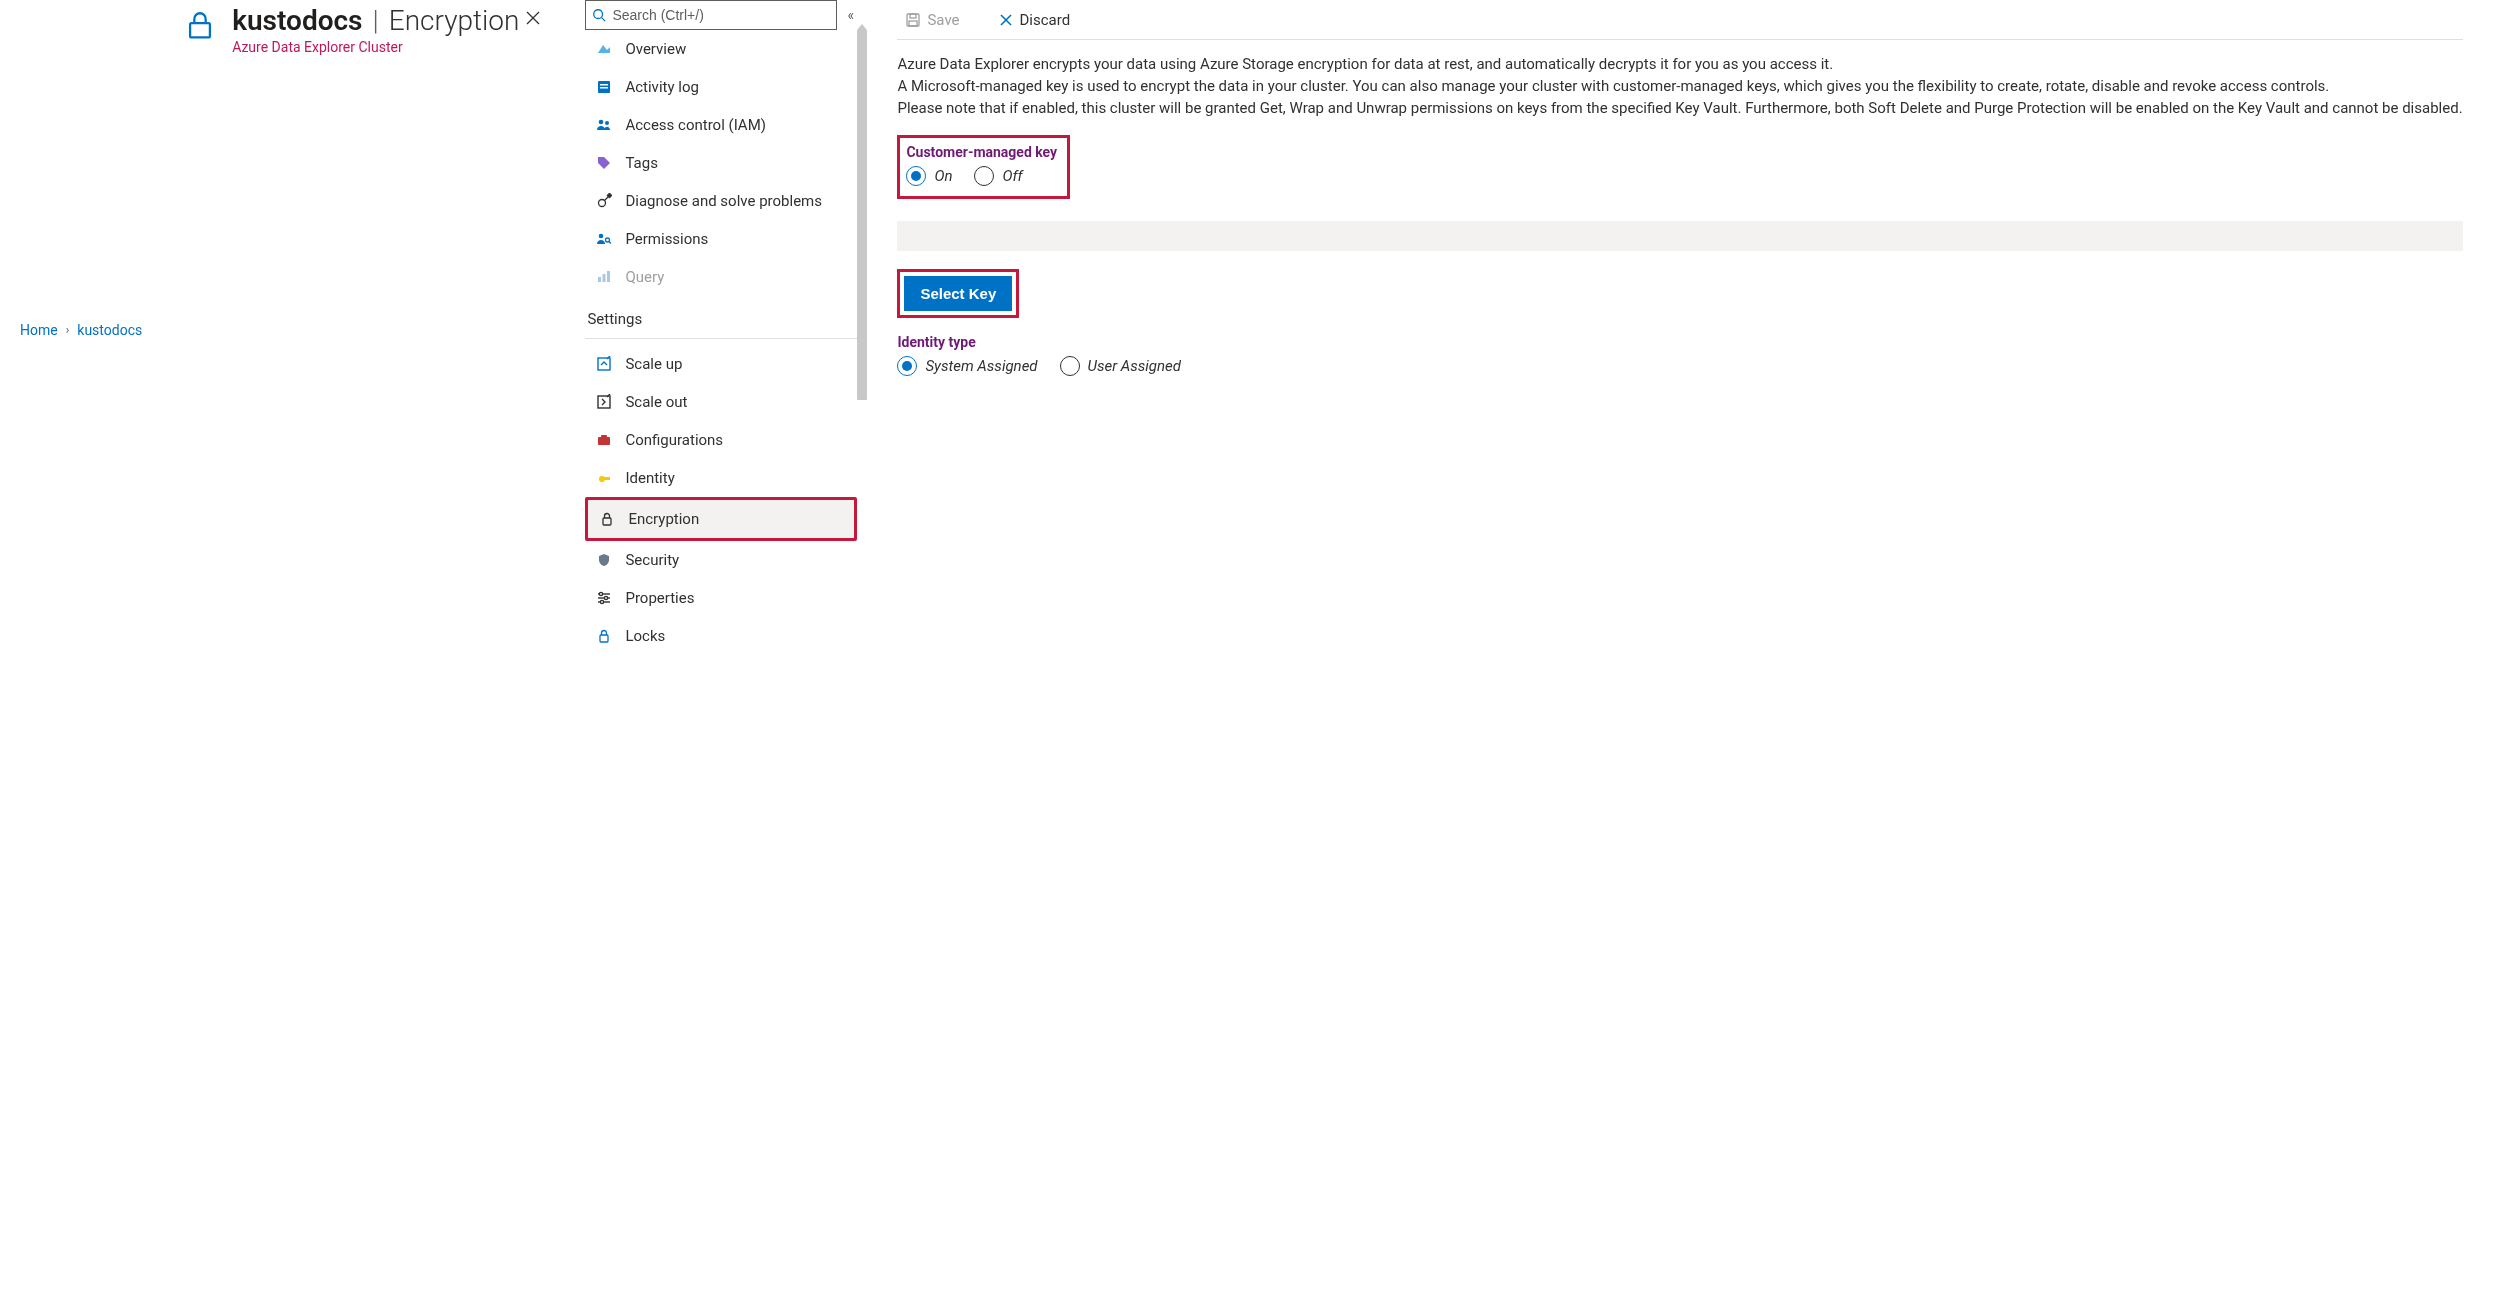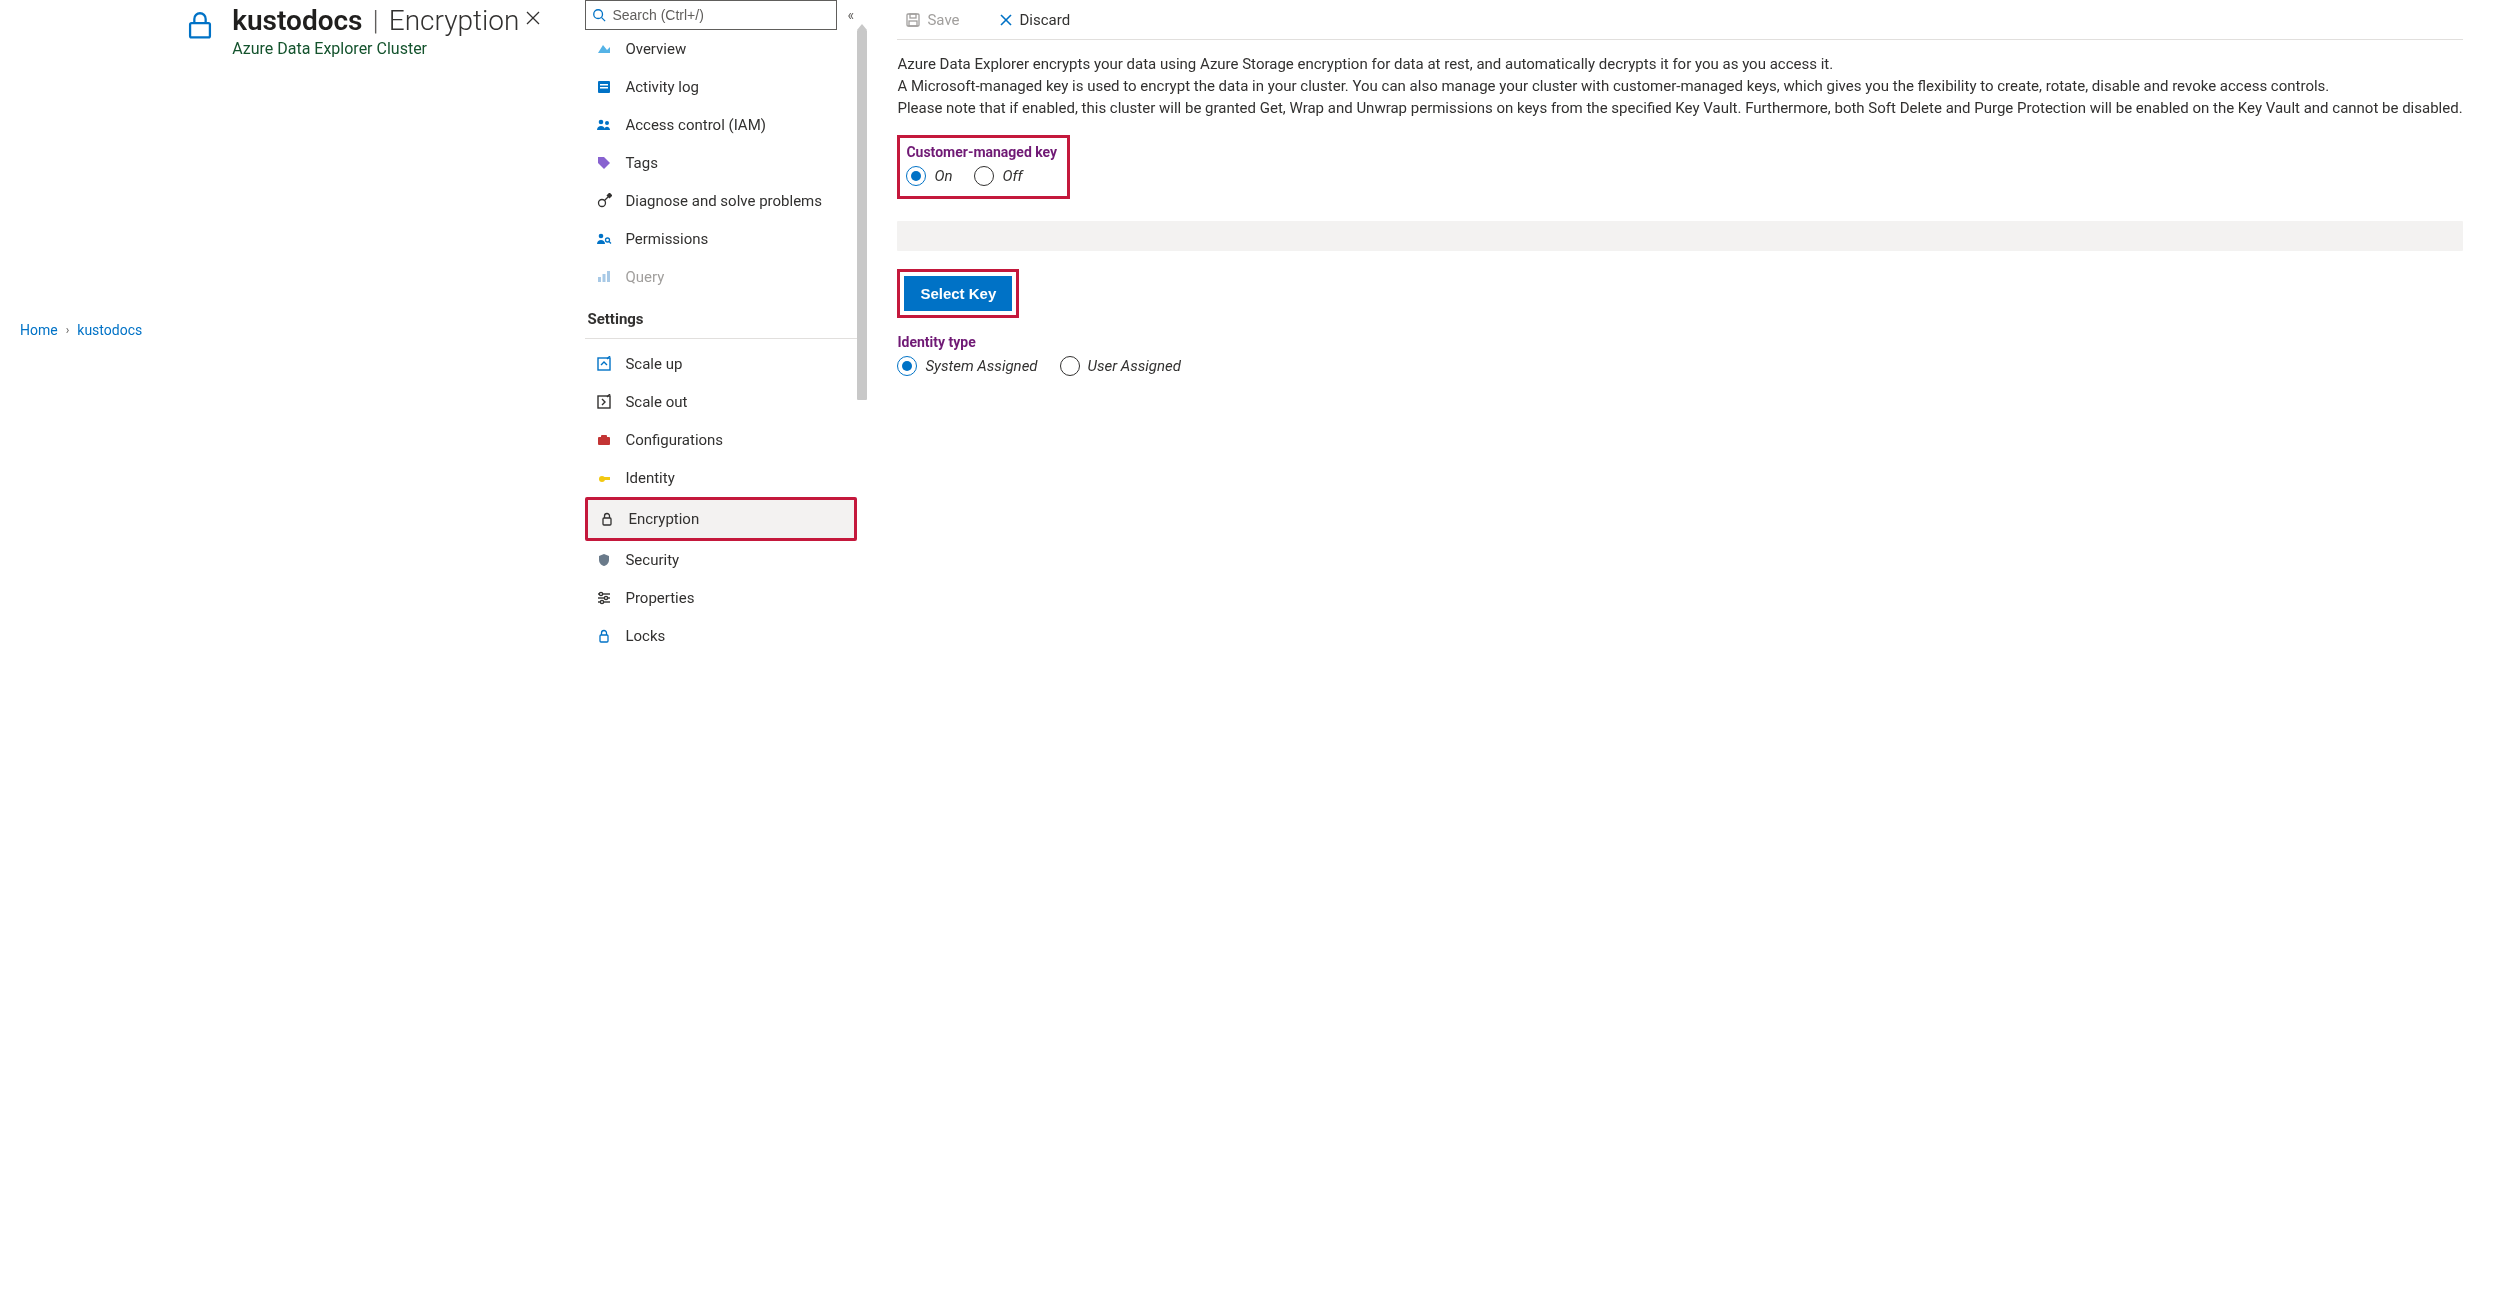--- a/index.html
+++ b/index.html
@@ -27,21 +27,21 @@
   .header {
     display: flex; align-items: flex-start; justify-content: space-between;
     padding: 4px 20px 16px 20px;
   }
   .header-left { display: flex; align-items: flex-start; gap: 14px; }
   .title-block { display: flex; flex-direction: column; }
   .title-line { display: flex; align-items: baseline; gap: 10px; }
   .title-bold { font-size: 28px; font-weight: 600; color: #201f1e; }
   .title-sep { font-size: 28px; font-weight: 300; color: #605e5c; }
   .title-light { font-size: 28px; font-weight: 300; color: #323130; }
-  .subtitle { font-size: 16px; color: #14532d; margin-top: 2px; }
+  .subtitle { font-size: 14px; color: #be185d; margin-top: 2px; }
   .lock-box {
     width: 36px; height: 36px; display:flex; align-items:center; justify-content:center;
     margin-top: 4px;
   }
   .close-btn {
     font-size: 18px; color: #323130; cursor: pointer; padding: 6px;
   }
 
   
   .body {
@@ -97,21 +97,21 @@
     color: #323130;
     font-size: 15px;
   }
   .nav-item.disabled { color: #a19f9d; }
   .nav-item .icon { width: 18px; height:18px; display:flex; align-items:center; justify-content:center; }
   .nav-item.selected {
     background: #f3f2f1;
   }
 
   .section-label {
-    font-weight: 700; font-size: 15px; padding: 14px 10px 6px 2px;
+    font-weight: 400; font-size: 15px; padding: 14px 10px 6px 2px;
   }
   .section-divider {
     border: none; border-top: 1px solid #e1dfdd; margin: 4px 0 6px 0;
   }
 
   
   .hl-red { border: 3px solid #c4183c; }
 
   
   .main {

